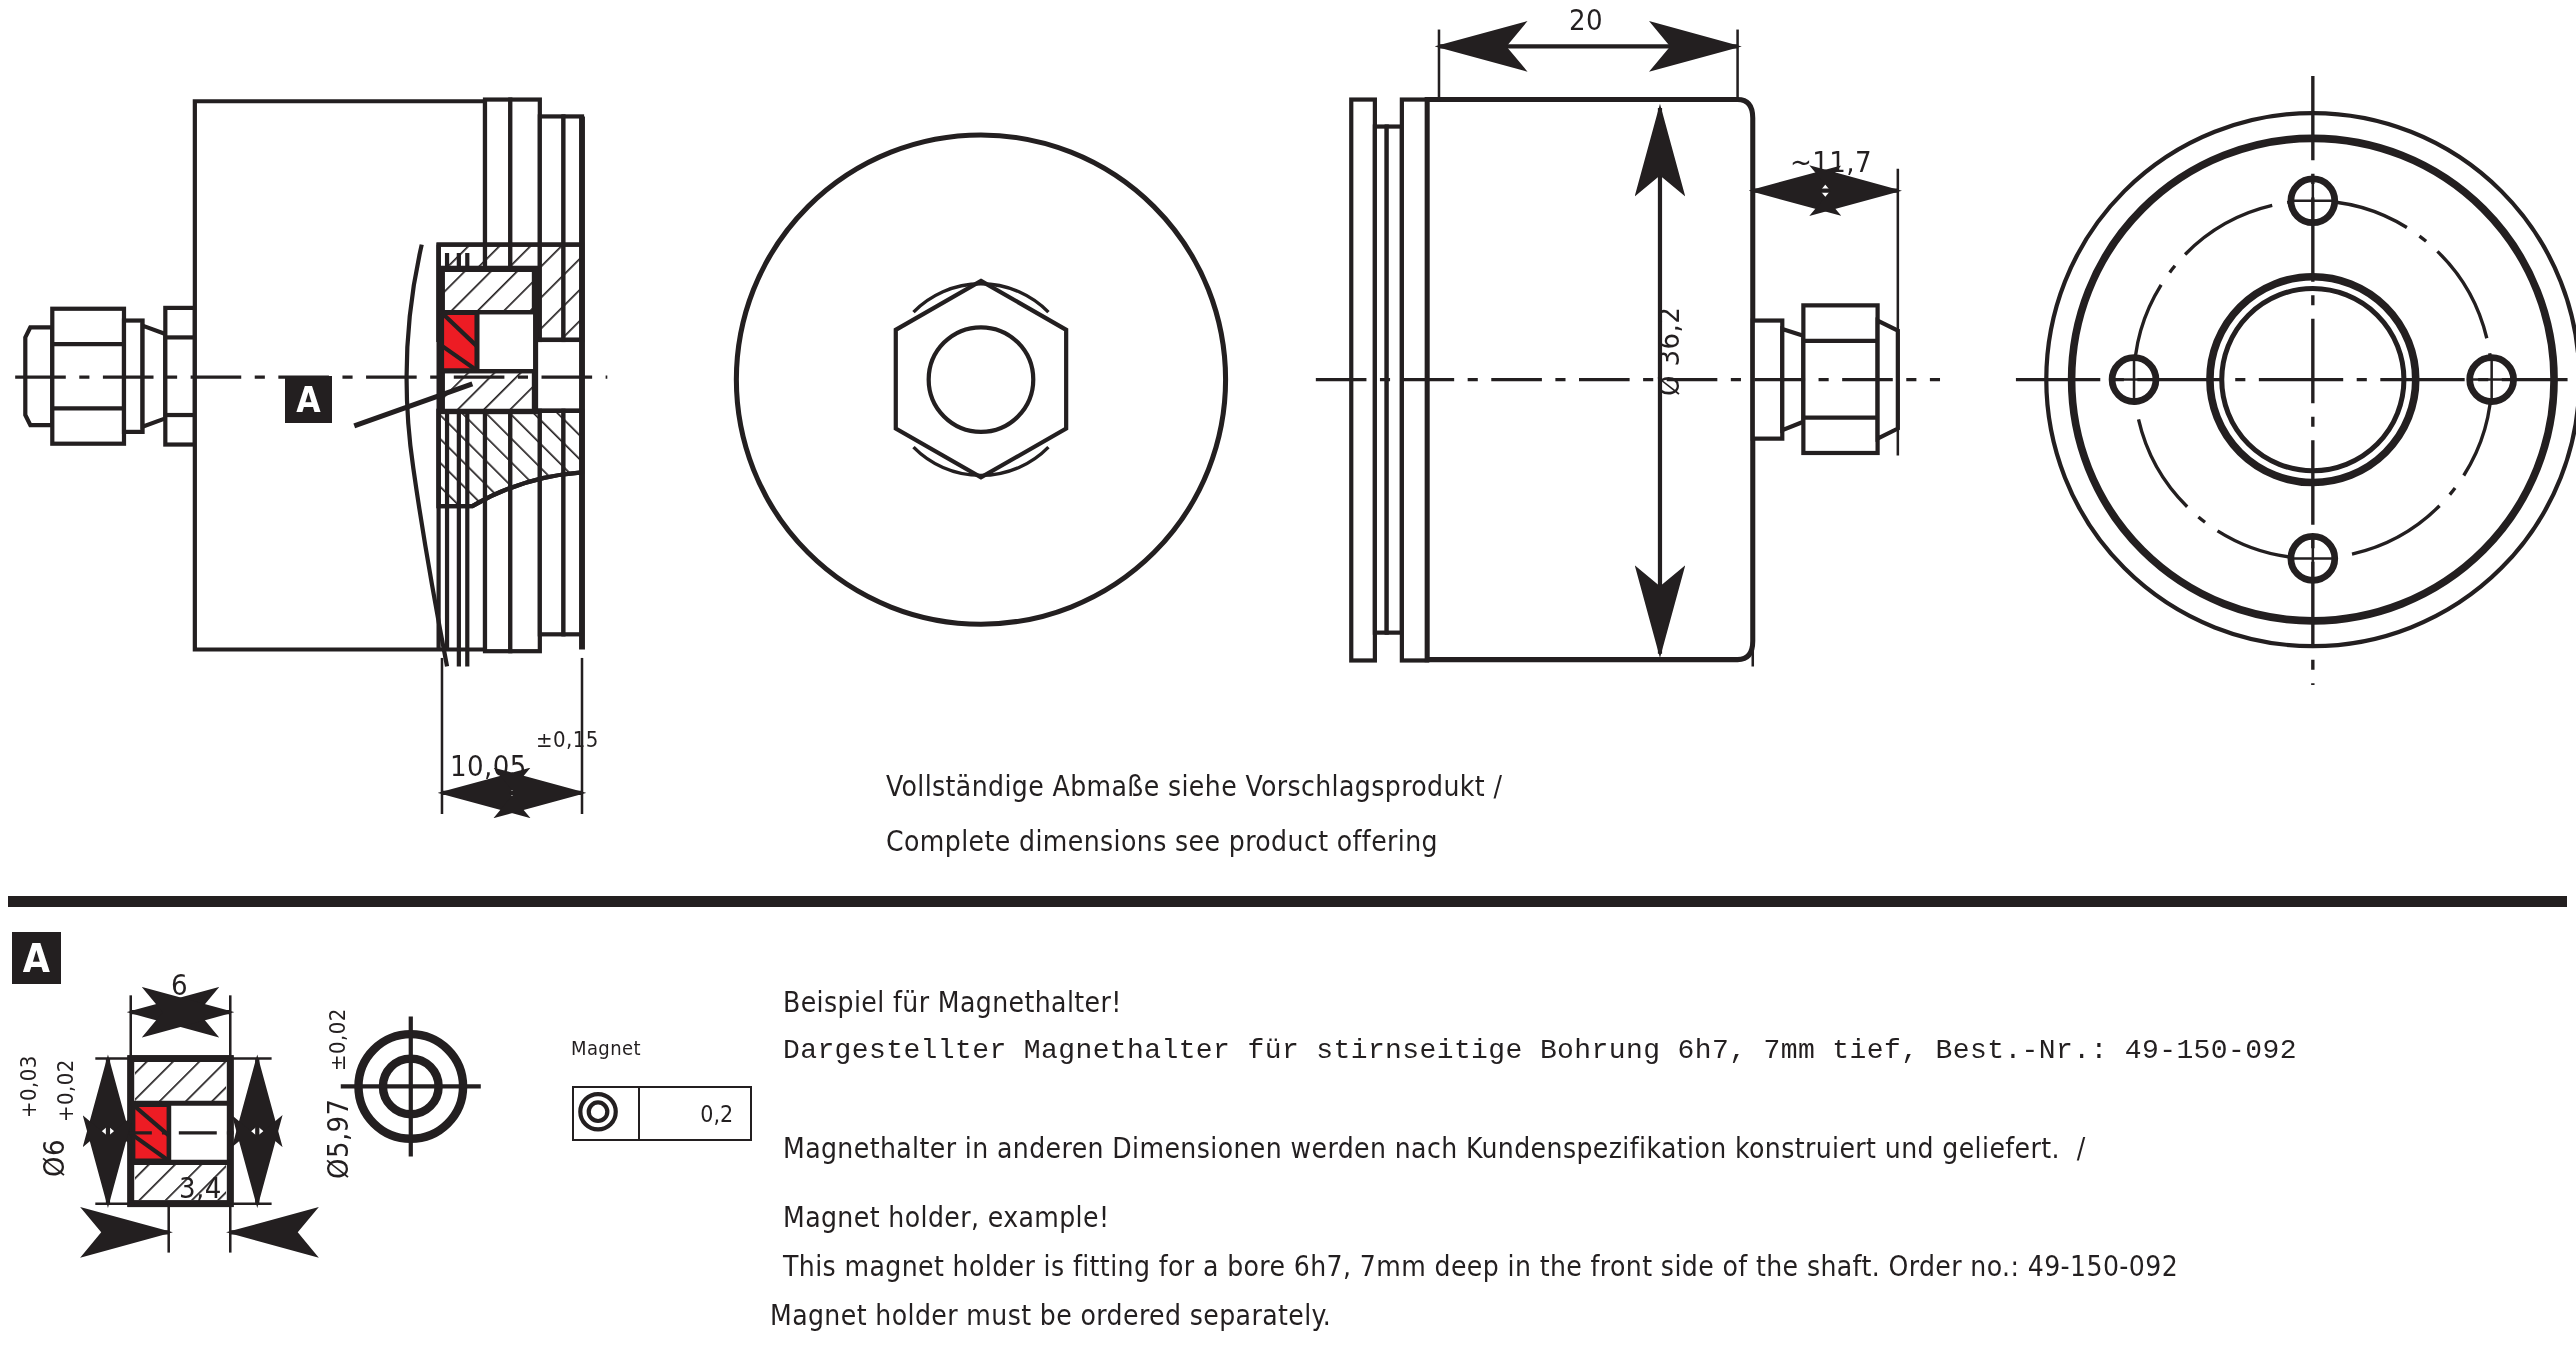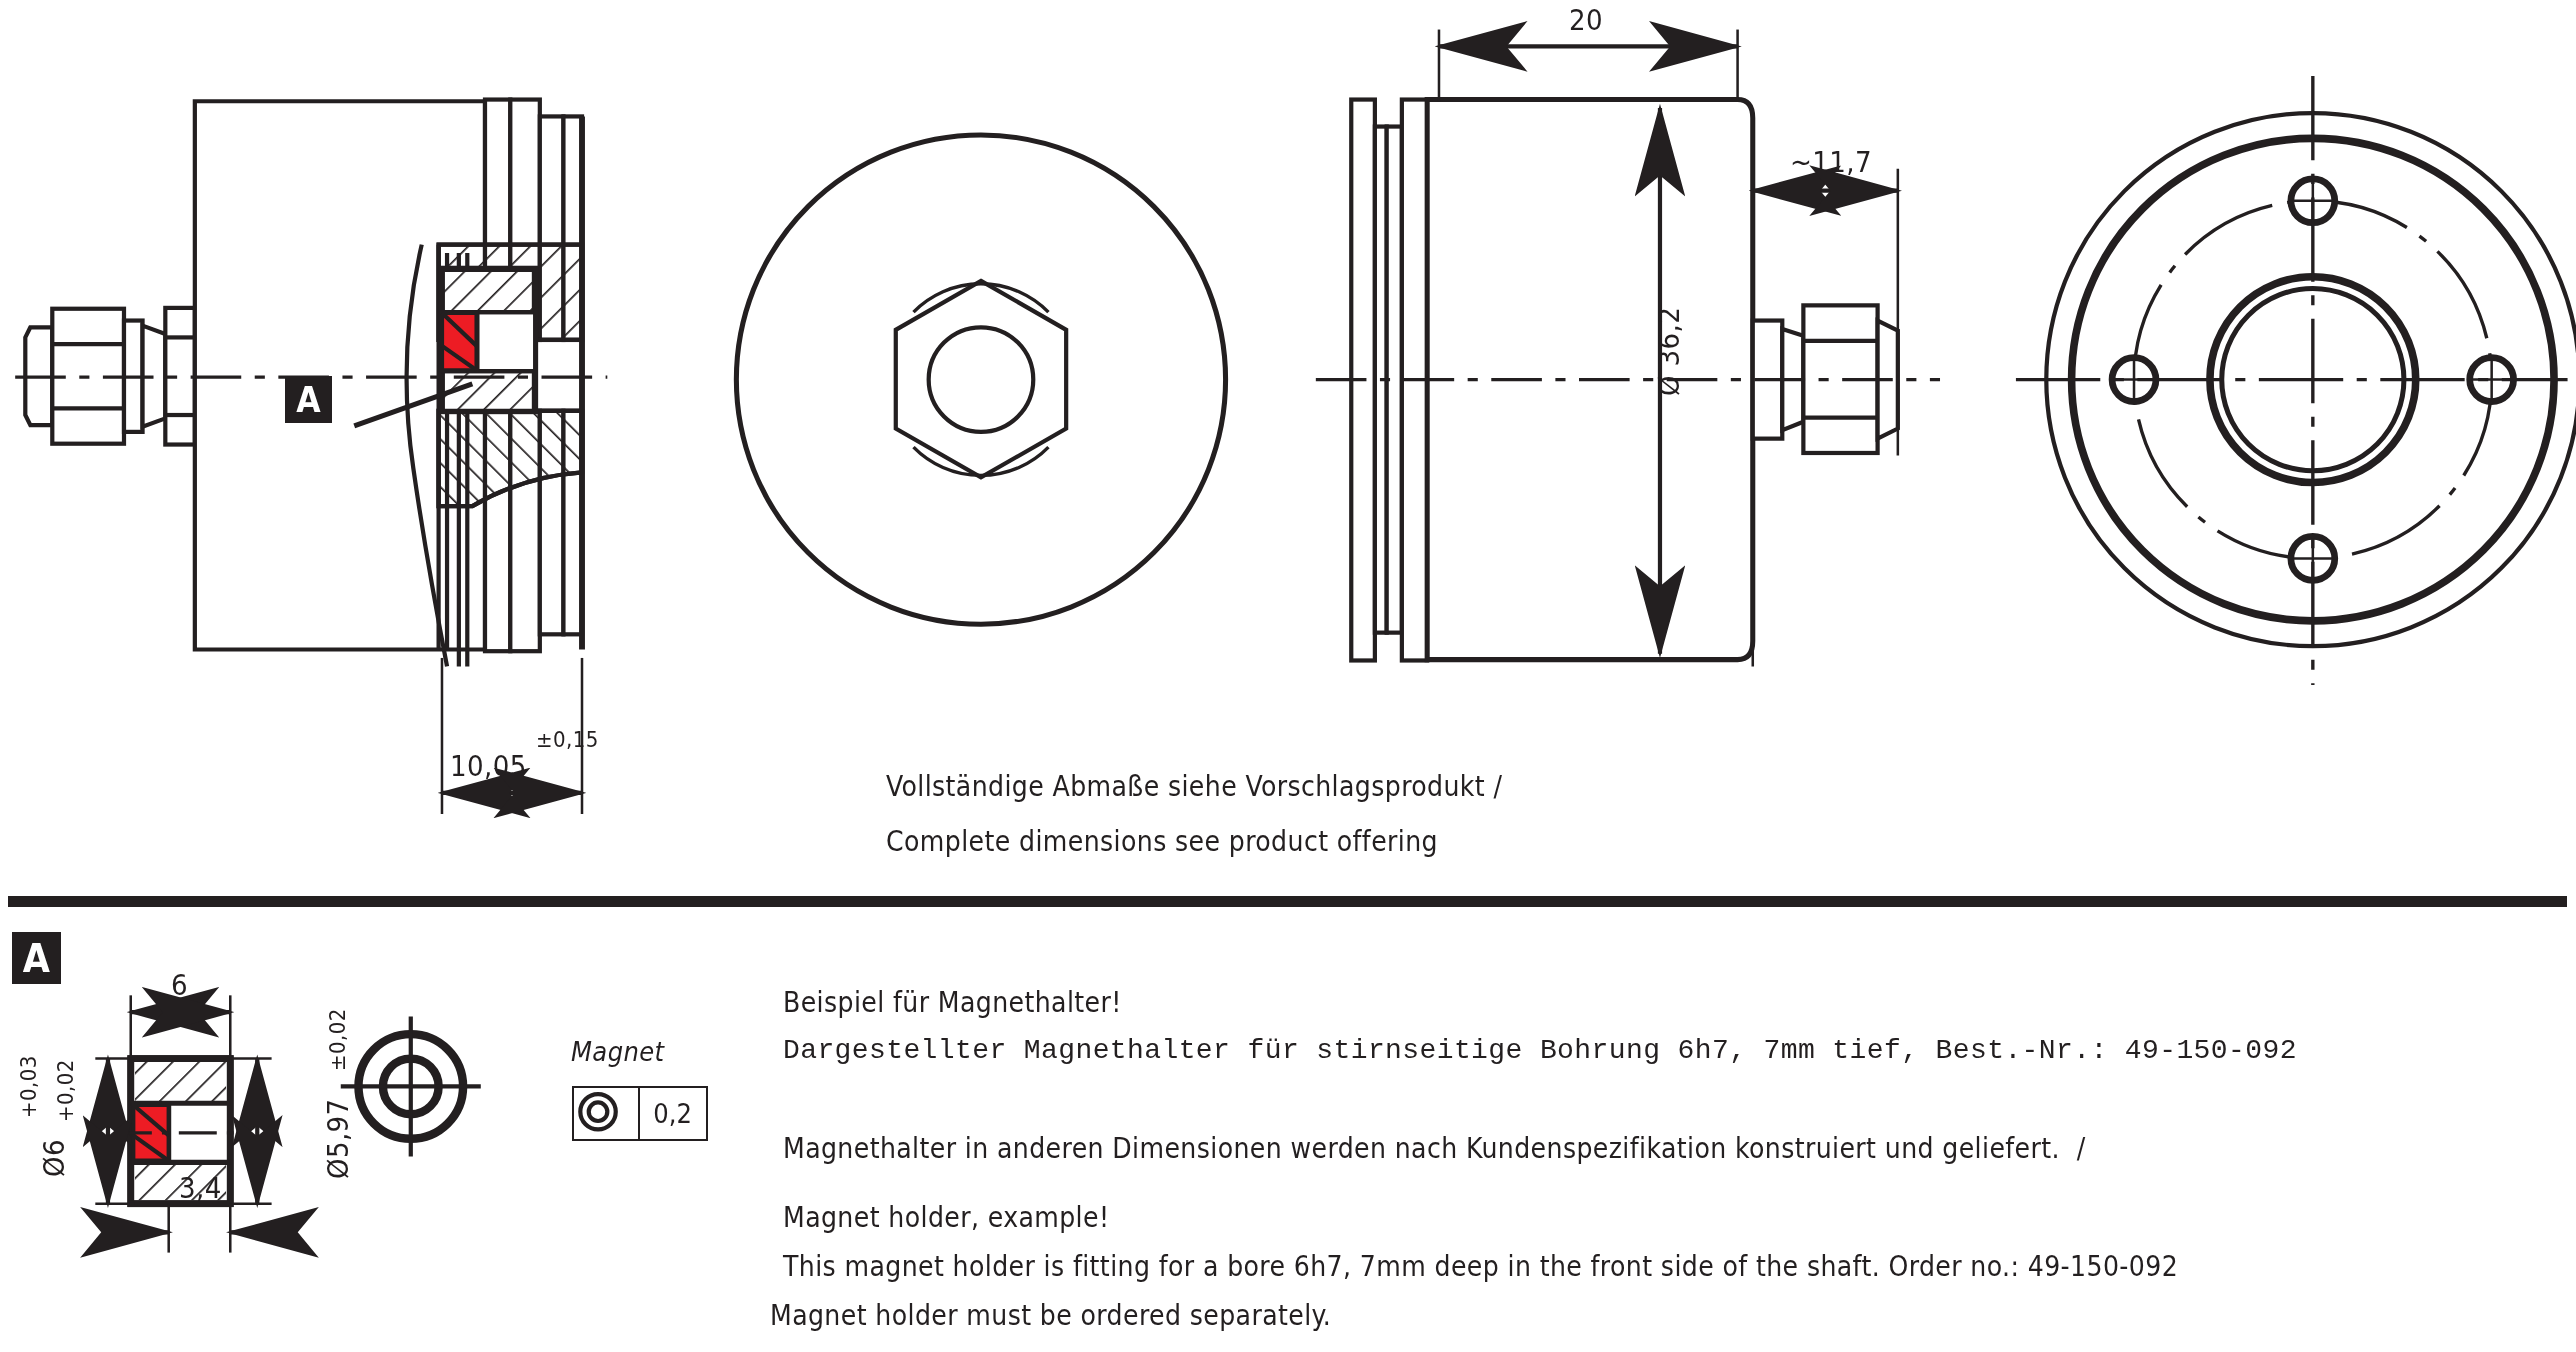--- a/index.html
+++ b/index.html
@@ -277,24 +277,24 @@
 
 <div class="txt dimtxt rot90" style="left:37px;top:1177px;">Ø6</div>
 <div class="txt small rot90" style="left:16px;top:1118px;">+0,03</div>
 <div class="txt small rot90" style="left:53px;top:1122px;">+0,02</div>
 
 <div class="txt dimtxt rot90" style="left:321px;top:1179px;">Ø5,97</div>
 <div class="txt small rot90" style="left:325px;top:1071px;">±0,02</div>
 
 <div class="txt dimtxt" style="left:179px;top:1171px;">3,4</div>
 
-<div class="txt" style="left:571px;top:1036px;font-size:27px;font-style:italic;">Magnet</div>
+<div class="txt" style="left:571px;top:1036px;font-size:20px;">Magnet</div>
 <div class="ttbox" style="left:572px;top:1086px;height:51px;">
   <div class="cell sep" style="width:47px;"></div>
-  <div class="cell" style="font-size:27px;min-width:49px;">0,2</div>
+  <div class="cell" style="font-size:23px;min-width:49px;margin-left:44px;">0,2</div>
 </div>
 
 <div class="txt note" style="left:783px;top:989px;">Beispiel für Magnethalter!</div>
 <div class="txt note" style="left:783px;top:1037px;font-family:Liberation Mono, monospace;">Dargestellter Magnethalter für stirnseitige Bohrung 6h7, 7mm tief, Best.-Nr.: 49-150-092</div>
 <div class="txt note" style="left:783px;top:1135px;">Magnethalter in anderen Dimensionen werden nach Kundenspezifikation konstruiert und geliefert.  /</div>
 
 <div class="txt note" style="left:783px;top:1204px;">Magnet holder, example!</div>
 <div class="txt note" style="left:783px;top:1253px;">This magnet holder is fitting for a bore 6h7, 7mm deep in the front side of the shaft. Order no.: 49-150-092</div>
 <div class="txt note" style="left:770px;top:1302px;">Magnet holder must be ordered separately.</div>
 <div class="txt note" style="left:783px;top:1351px;">Magnet holders in other dimensions are designed and supplied customized.</div>

